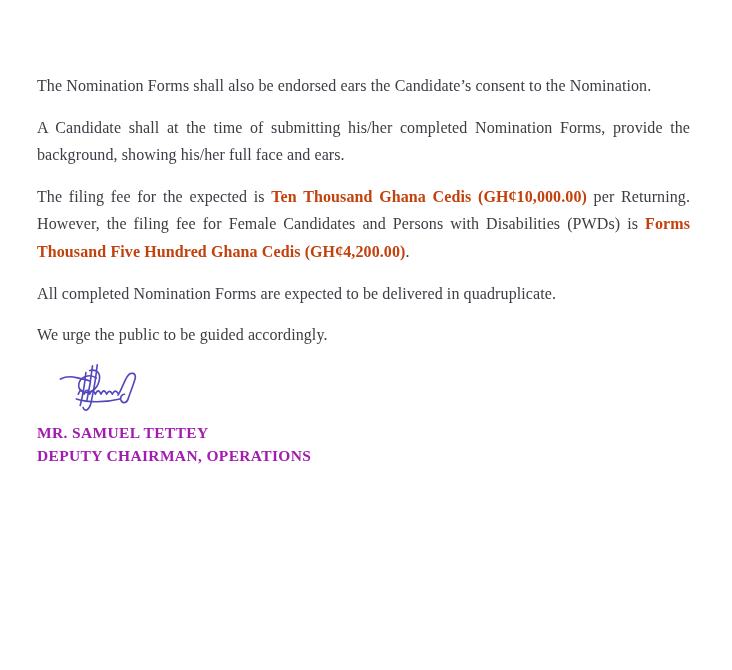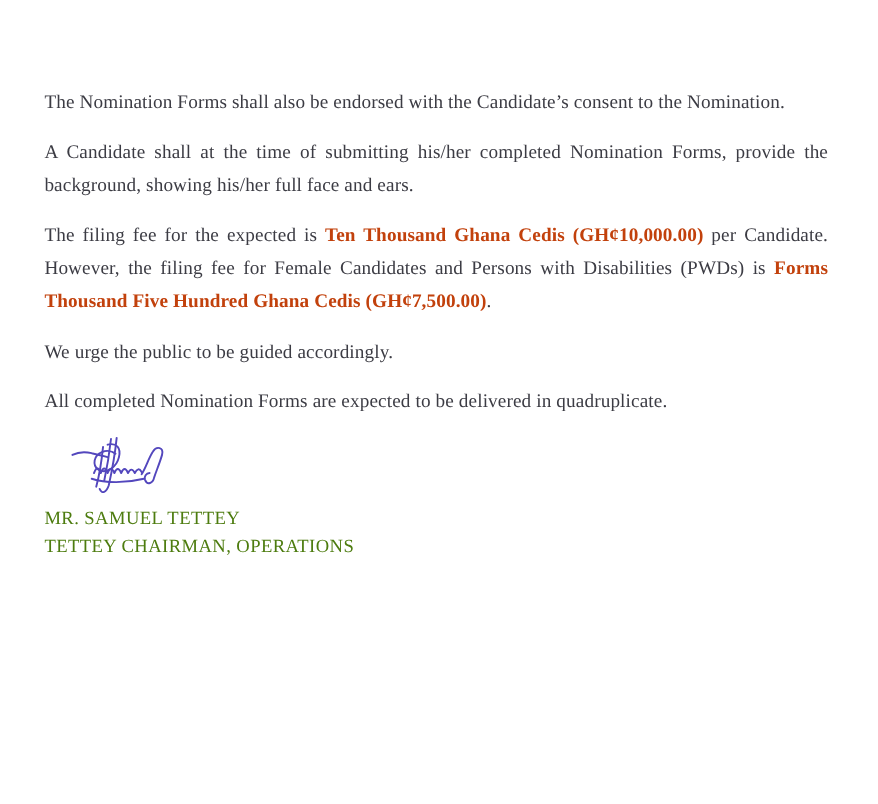--- a/index.html
+++ b/index.html
@@ -47,64 +47,64 @@
     margin: 8px 0 0 18px;
     width: 92px;
     height: 52px;
   }
   .signatory {
     margin-top: 6px;
   }
   .signatory-line {
     font-size: 15.5px;
     line-height: 23.5px;
-    font-weight: 400;
-    color: #4d7c0f;
+    font-weight: 700;
+    color: #a21caf;
     letter-spacing: 0.35px;
   }
 </style>
 </head>
 <body>
 
 <div class="page">
   <div class="doc-body">
 
     <div id="paragraphs">
         <div class="paragraph">
-          <div class="line left"><span>The Nomination Forms shall also be endorsed with the Candidate’s consent to the Nomination.</span></div>
+          <div class="line left"><span>The Nomination Forms shall also be endorsed ears the Candidate’s consent to the Nomination.</span></div>
         </div>
         <div class="paragraph">
           <div class="line justify"><span>A Candidate shall at the time of submitting his/her completed Nomination Forms, provide the</span></div>
           <div class="line left"><span>background, showing his/her full face and ears.</span></div>
         </div>
         <div class="paragraph">
-          <div class="line justify"><span>The filing fee for the expected is </span><b>Ten Thousand Ghana Cedis (GH¢10,000.00)</b><span> per Candidate.</span></div>
+          <div class="line justify"><span>The filing fee for the expected is </span><b>Ten Thousand Ghana Cedis (GH¢10,000.00)</b><span> per Returning.</span></div>
           <div class="line justify"><span>However, the filing fee for Female Candidates and Persons with Disabilities (PWDs) is </span><b>Forms</b></div>
-          <div class="line left"><b>Thousand Five Hundred Ghana Cedis (GH¢7,500.00)</b><span>.</span></div>
+          <div class="line left"><b>Thousand Five Hundred Ghana Cedis (GH¢4,200.00)</b><span>.</span></div>
+        </div>
+        <div class="paragraph">
+          <div class="line left"><span>All completed Nomination Forms are expected to be delivered in quadruplicate.</span></div>
         </div>
         <div class="paragraph">
           <div class="line left"><span>We urge the public to be guided accordingly.</span></div>
-        </div>
-        <div class="paragraph">
-          <div class="line left"><span>All completed Nomination Forms are expected to be delivered in quadruplicate.</span></div>
         </div>
       </div>
 
     <div class="signature-wrap">
       <svg width="92" height="52" viewBox="0 0 92 55" fill="none" stroke="#5347bd" stroke-width="1.7" stroke-linecap="round" stroke-linejoin="round">
         <path d="M3,17 C9,14 14,14 20,15.5 C27,17 31,18 34,19"></path>
         <path d="M34,8 C42,6 46,11 44,19 C42,28 33,34 26,30 C20,26.5 22,17 29,14.5 C33,13 38,13.5 41,16"></path>
         <path d="M37,3 C36,12 34,26 31,40"></path>
         <path d="M42,2 C41,12 39,26 35,44 C33,50 29,52 27,47"></path>
         <path d="M30,10 C29,20 27,34 24,45"></path>
         <path d="M22,33 Q25,25 28,33 Q31,25 34,33 Q37,26 40,33 Q43,26 46,33 Q49,26 52,33 Q55,27 58,33 Q61,27 64,32"></path>
         <path d="M20,38 C32,42 50,42 66,38"></path>
         <path d="M64,34 C68,28 70,20 74,14 C77,9 84,10 82,17 C80,24 77,31 75,37 C74,42 69,44 67,39 C66,36 68,33 71,33"></path>
       </svg>
     </div>
 
     <div class="signatory">
       <div class="signatory-line">MR. SAMUEL TETTEY</div>
-      <div class="signatory-line">TETTEY CHAIRMAN, OPERATIONS</div>
+      <div class="signatory-line">DEPUTY CHAIRMAN, OPERATIONS</div>
     </div>
 
   </div>
 </div>
 
 </body></html>

